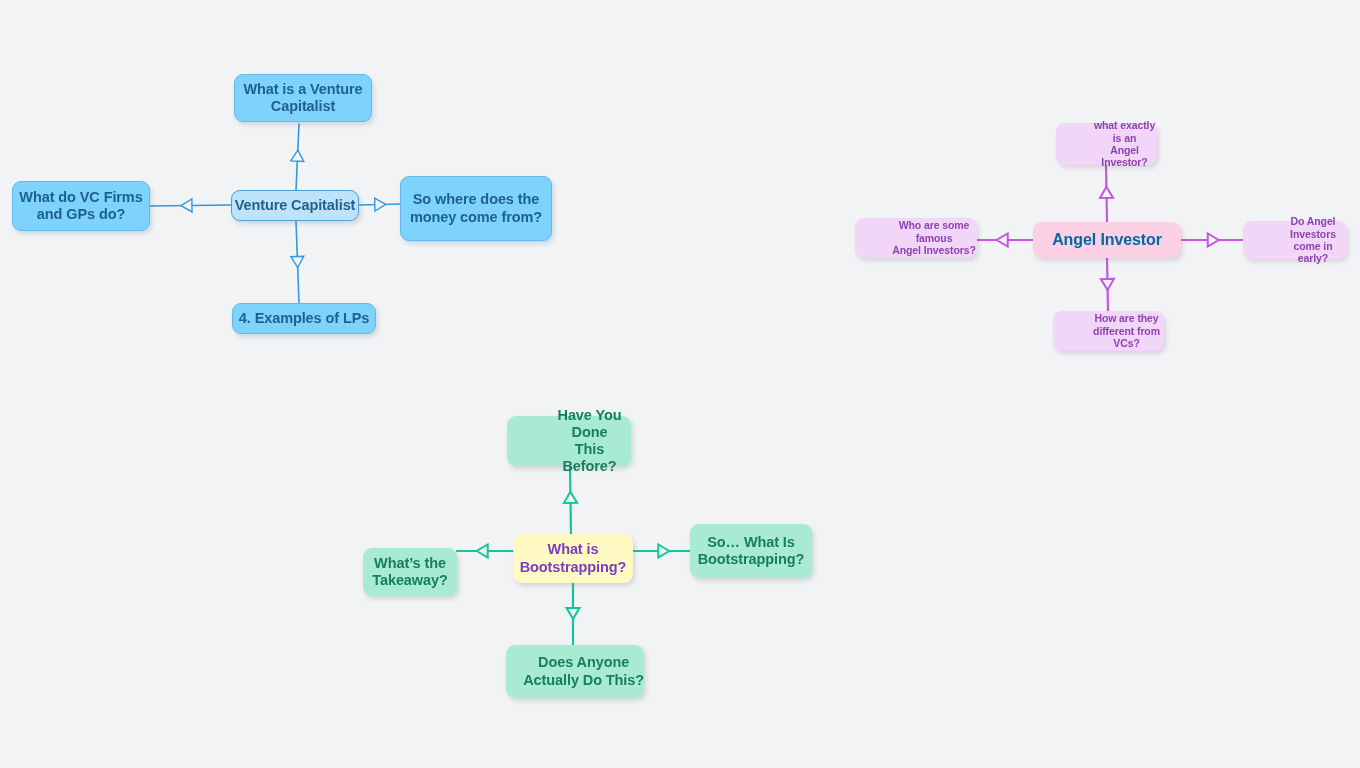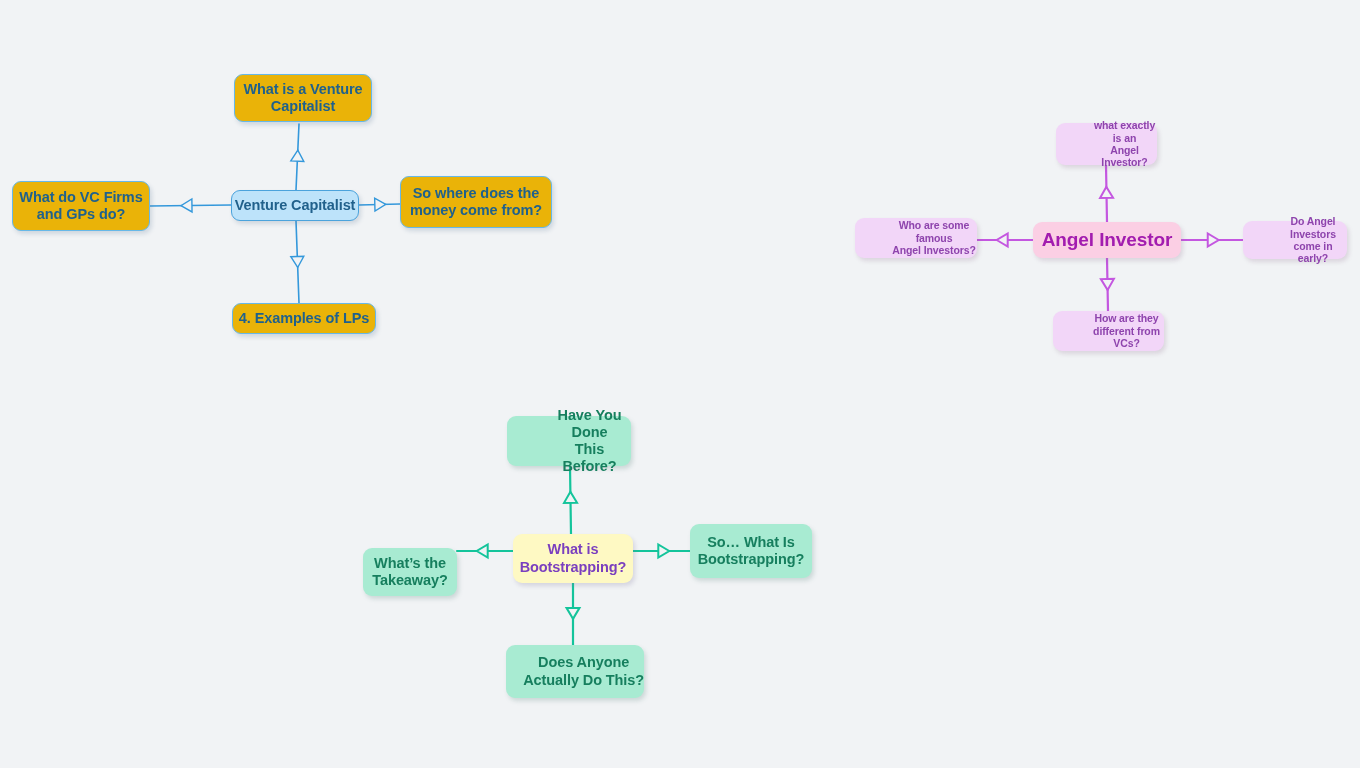--- a/index.html
+++ b/index.html
@@ -43,35 +43,35 @@
   
   .vc-root {
     background: #BDE3FA;
     border: 1.4px solid #4BA3DC;
     color: #21618C;
     font-weight: bold;
     font-size: 14.5px;
     box-shadow: 2px 3px 4px rgba(90,120,150,0.22);
   }
   .vc-child {
-    background: #eab308;
+    background: #7dd3fc;
     border: 1.4px solid #67B8E8;
     color: #1F618D;
     font-weight: bold;
     font-size: 14.5px;
     box-shadow: 2px 3px 4px rgba(90,120,150,0.22);
   }
 
   
   .ai-root {
     background: #FBCFE4;
     border: none;
-    color: #a21caf;
+    color: #0369a1;
     font-weight: bold;
-    font-size: 19px;
+    font-size: 16px;
     box-shadow: 2px 3px 4px rgba(140,110,140,0.22);
   }
   .ai-child {
     background: #F2D6F8;
     border: none;
     color: #8E44AD;
     font-weight: bold;
     font-size: 10.5px;
     box-shadow: 2px 3px 4px rgba(140,110,140,0.22);
     padding-left: 36px;
@@ -146,21 +146,21 @@
       </g>
       <g>
         <line x1="573" y1="583" x2="573" y2="645" stroke="#14C49B" stroke-width="2.2" stroke-linecap="round"></line>
         <polygon points="5.5,0 -5.5,-6.5 -5.5,6.5" fill="#f1f3f5" stroke="#14C49B" stroke-width="2" stroke-linejoin="miter" transform="translate(573,613.38) rotate(90)"></polygon>
       </g>
     </svg>
   <div id="nodes">
       <div class="node vc-root" style="left: 231px; top: 190px; width: 128px; height: 31px;"><span>Venture Capitalist</span></div>
       <div class="node vc-child" style="left: 234px; top: 74px; width: 138px; height: 48px;"><span>What is a Venture
 Capitalist</span></div>
-      <div class="node vc-child" style="left: 400px; top: 176px; width: 152px; height: 52px;"><span>So where does the
+      <div class="node vc-child" style="left: 400px; top: 176px; width: 152px; height: 65px;"><span>So where does the
 money come from?</span></div>
       <div class="node vc-child" style="left: 12px; top: 181px; width: 138px; height: 50px;"><span>What do VC Firms
 and GPs do?</span></div>
       <div class="node vc-child" style="left: 232px; top: 303px; width: 144px; height: 31px;"><span>4. Examples of LPs</span></div>
       <div class="node ai-root" style="left: 1033px; top: 222px; width: 148px; height: 36px;"><span>Angel Investor</span></div>
       <div class="node ai-child" style="left: 1056px; top: 123px; width: 101px; height: 42px;"><span>what exactly is an
 Angel Investor?</span></div>
       <div class="node ai-child" style="left: 1243px; top: 221px; width: 104px; height: 38px;"><span>Do Angel Investors
 come in early?</span></div>
       <div class="node ai-child" style="left: 855px; top: 218px; width: 122px; height: 40px;"><span>Who are some famous

